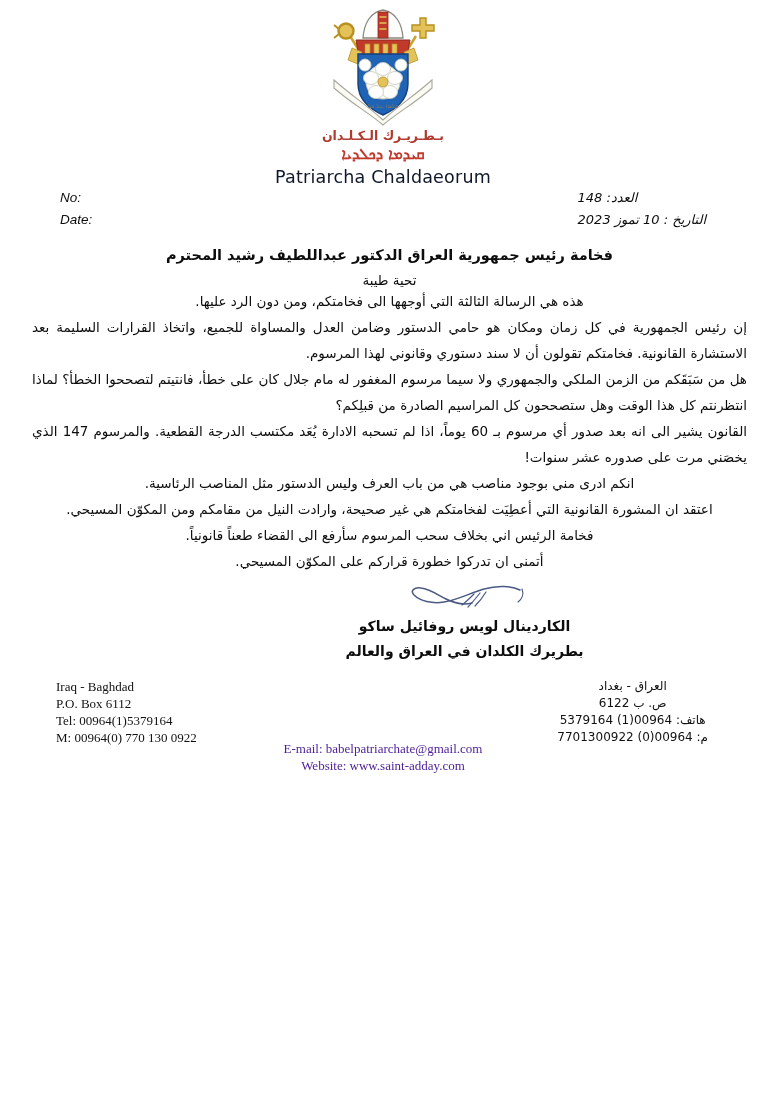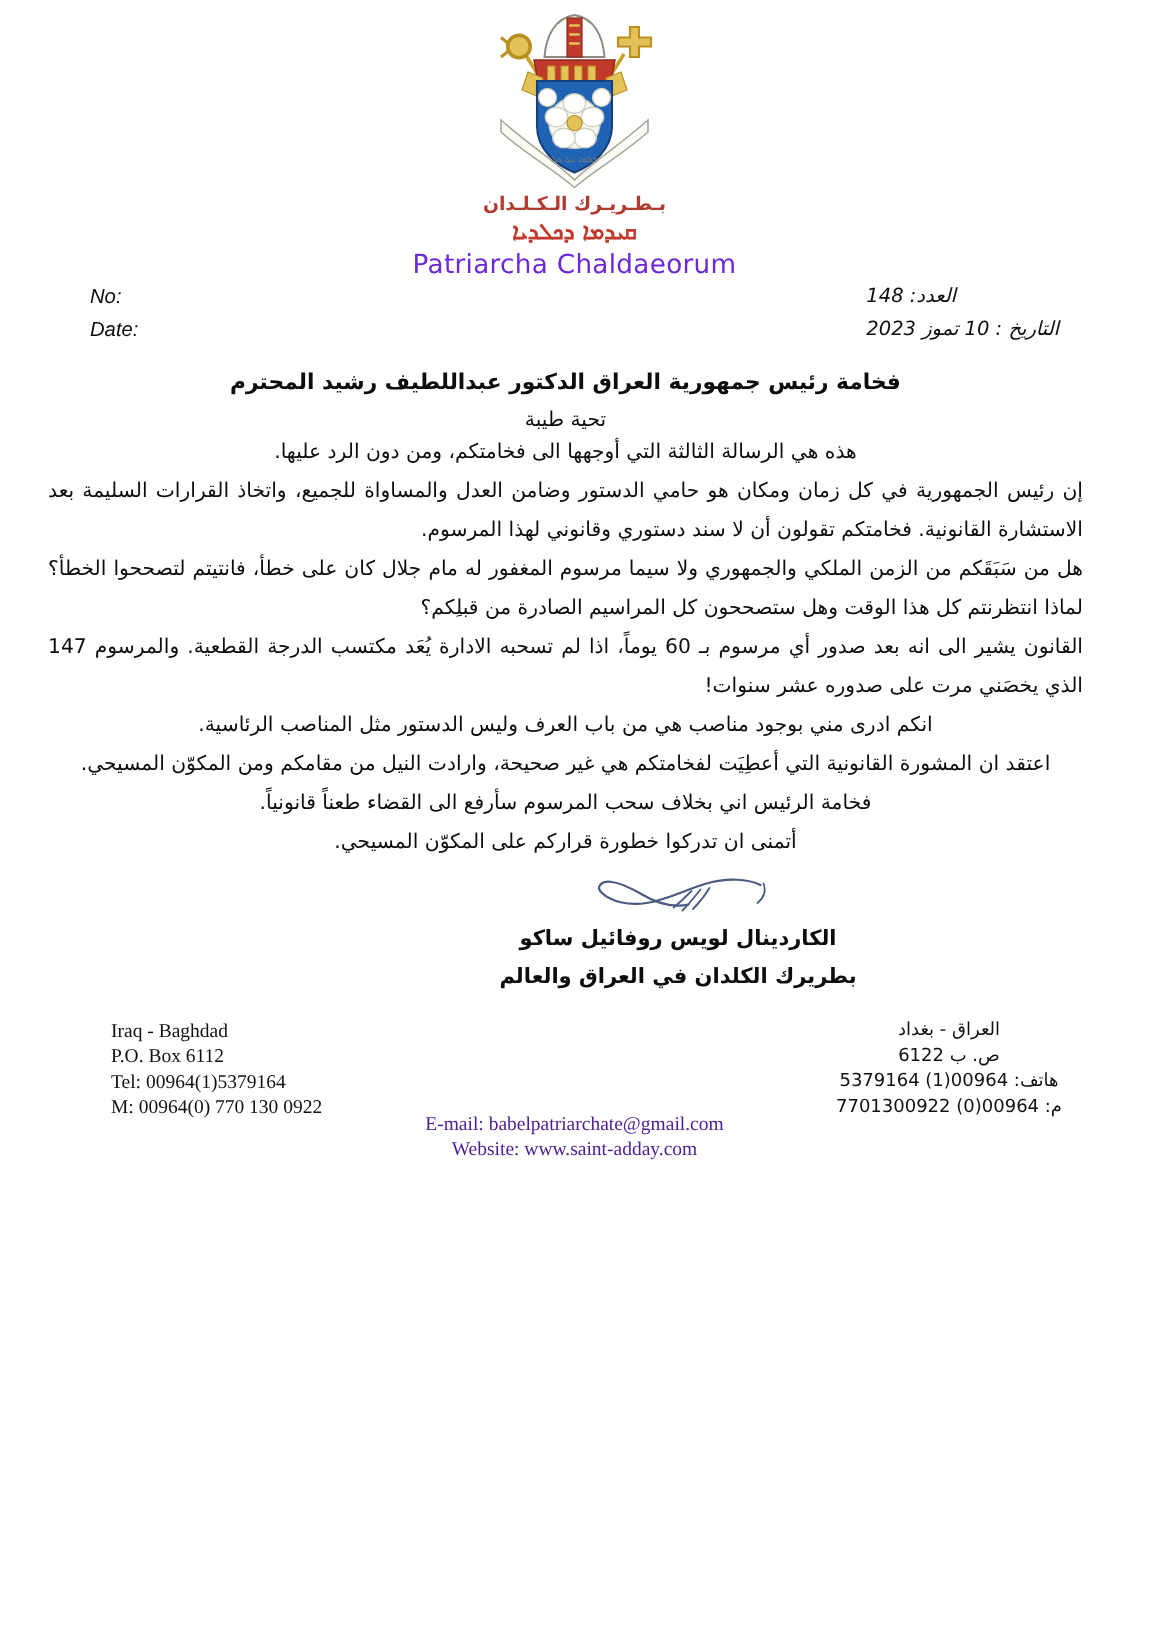--- a/index.html
+++ b/index.html
@@ -42,21 +42,21 @@
     font-size: 15px;
     font-weight: 700;
     letter-spacing: 1px;
     color: #c0392b;
     direction: rtl;
   }
   .logo-lat {
     margin-top: 4px;
     font-family: "DejaVu Sans", sans-serif;
     font-size: 17.5px;
-    color: #6d28d9;
+    color: #0f172a;
     letter-spacing: 0.2px;
   }
 
   
   .refrow {
     position: relative;
     height: 46px;
     font-style: italic;
   }
   .ref-left {
@@ -74,21 +74,21 @@
     direction: rtl;
     text-align: left;
     font-family: "DejaVu Sans", sans-serif;
     font-size: 13px;
     line-height: 22px;
   }
 
   
   .body-wrap {
     direction: rtl;
-    padding: 0 44px 0 32px;
+    padding: 0 19px 0 32px;
     margin-top: 14px;
     font-family: "DejaVu Sans", sans-serif;
   }
   .addressee {
     text-align: center;
     font-size: 14.5px;
     font-weight: 700;
     margin-top: 12px;
   }
   .greeting {
@@ -135,21 +135,21 @@
   
   .footer {
     position: absolute;
     left: 0;
     right: 0;
     bottom: 34px;
     height: 100px;
   }
   .foot-left {
     position: absolute;
-    left: 74px;
+    left: 56px;
     top: 0;
     font-family: "Liberation Serif", serif;
     font-size: 13px;
     line-height: 17px;
     color: #111;
   }
   .foot-right {
     position: absolute;
     right: 58px;
     top: 0;

